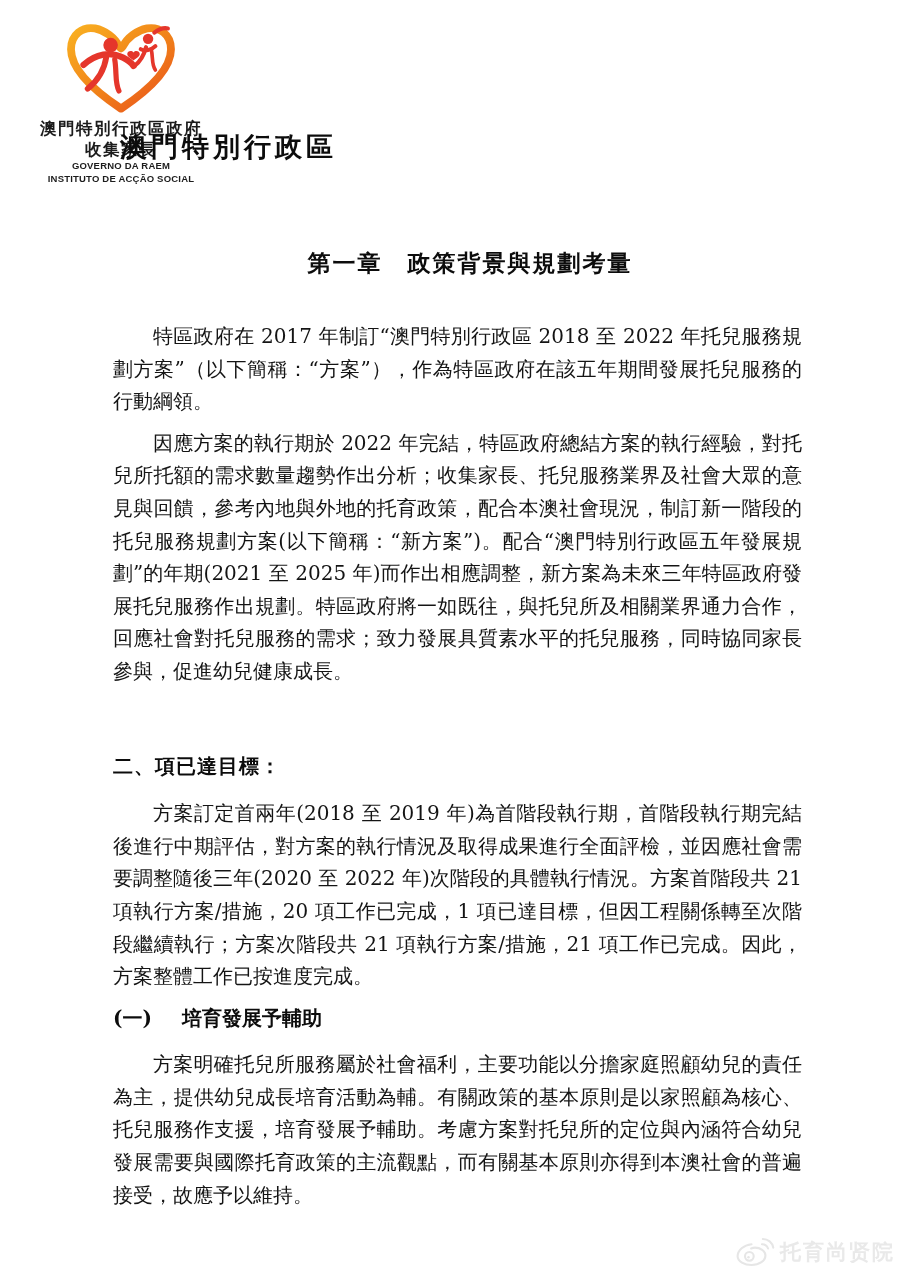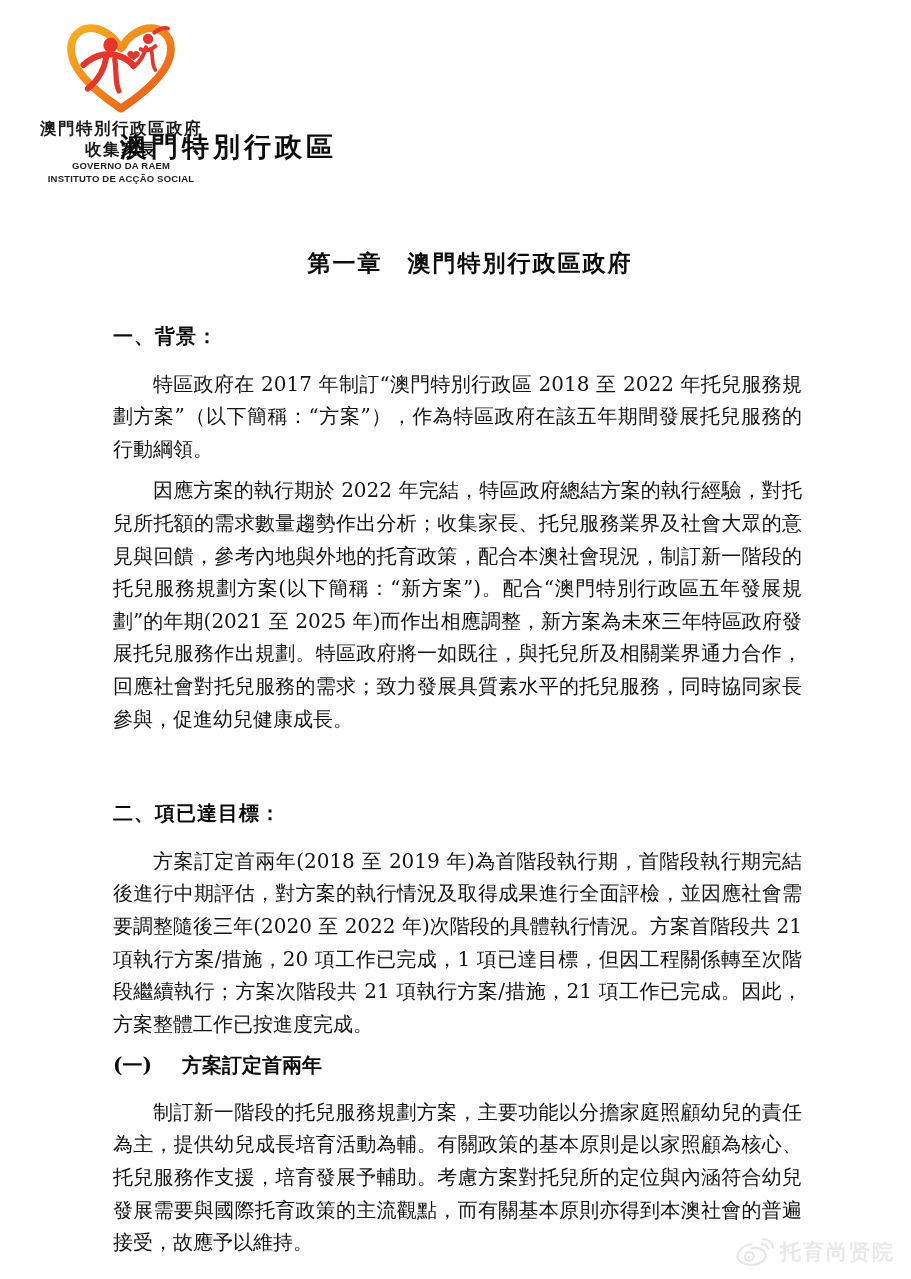--- a/index.html
+++ b/index.html
@@ -144,34 +144,33 @@
     <div class="org-zh">澳門特別行政區政府</div>
     <div class="org-zh">收集家長</div>
     <div class="org-pt">GOVERNO DA RAEM</div>
     <div class="org-pt">INSTITUTO DE ACÇÃO SOCIAL</div>
   </header>
 
   <div class="doc-title">
     <div class="line1">澳門特別行政區</div>
   </div>
 
-  <h2 class="chapter">第一章　澳門特別行政區政府</h2>
+  <h2 class="chapter">第一章　政策背景與規劃考量</h2>
 
   <main class="body-text">
-    <h3 class="sec-heading">一、背景：</h3>
     <p>特區政府在 2017 年制訂“澳門特別行政區 2018 至 2022 年托兒服務規劃方案”（以下簡稱：“方案”），作為特區政府在該五年期間發展托兒服務的行動綱領。</p>
     <p>因應方案的執行期於 2022 年完結，特區政府總結方案的執行經驗，對托兒所托額的需求數量趨勢作出分析；收集家長、托兒服務業界及社會大眾的意見與回饋，參考內地與外地的托育政策，配合本澳社會現況，制訂新一階段的托兒服務規劃方案(以下簡稱：“新方案”)。配合“澳門特別行政區五年發展規劃”的年期(2021 至 2025 年)而作出相應調整，新方案為未來三年特區政府發展托兒服務作出規劃。特區政府將一如既往，與托兒所及相關業界通力合作，回應社會對托兒服務的需求；致力發展具質素水平的托兒服務，同時協同家長參與，促進幼兒健康成長。</p>
 
     <h3 class="sec-heading sec2">二、項已達目標：</h3>
     <p>方案訂定首兩年(2018 至 2019 年)為首階段執行期，首階段執行期完結後進行中期評估，對方案的執行情況及取得成果進行全面評檢，並因應社會需要調整隨後三年(2020 至 2022 年)次階段的具體執行情況。方案首階段共 21 項執行方案/措施，20 項工作已完成，1 項已達目標，但因工程關係轉至次階段繼續執行；方案次階段共 21 項執行方案/措施，21 項工作已完成。因此，方案整體工作已按進度完成。</p>
 
     <h4 class="sub-heading">
-      <span class="sub-num">(一)</span><span>方案訂定首兩年</span>
+      <span class="sub-num">(一)</span><span>培育發展予輔助</span>
     </h4>
-    <p>制訂新一階段的托兒服務規劃方案，主要功能以分擔家庭照顧幼兒的責任為主，提供幼兒成長培育活動為輔。有關政策的基本原則是以家照顧為核心、托兒服務作支援，培育發展予輔助。考慮方案對托兒所的定位與內涵符合幼兒發展需要與國際托育政策的主流觀點，而有關基本原則亦得到本澳社會的普遍接受，故應予以維持。</p>
+    <p>方案明確托兒所服務屬於社會福利，主要功能以分擔家庭照顧幼兒的責任為主，提供幼兒成長培育活動為輔。有關政策的基本原則是以家照顧為核心、托兒服務作支援，培育發展予輔助。考慮方案對托兒所的定位與內涵符合幼兒發展需要與國際托育政策的主流觀點，而有關基本原則亦得到本澳社會的普遍接受，故應予以維持。</p>
   </main>
 
   <div class="watermark">
     <span>
       <svg width="40" height="32" viewBox="0 0 46 36" aria-hidden="true">
         <g fill="none" stroke="#e6e6e6" stroke-width="2.4" stroke-linecap="round">
           <path d="M19 9 C10 10 3 16 3 23 C3 29 11 33 19 33 C28 33 35 28 35 22 C35 17 29 13 23 13 C21.5 13 20 13.3 18.6 14"></path>
           <circle cx="16.5" cy="23" r="5"></circle>
           <circle cx="15.5" cy="24" r="1.4" fill="#e6e6e6" stroke="none"></circle>
           <path d="M31 9 C34 9 37 11 38 14"></path>

